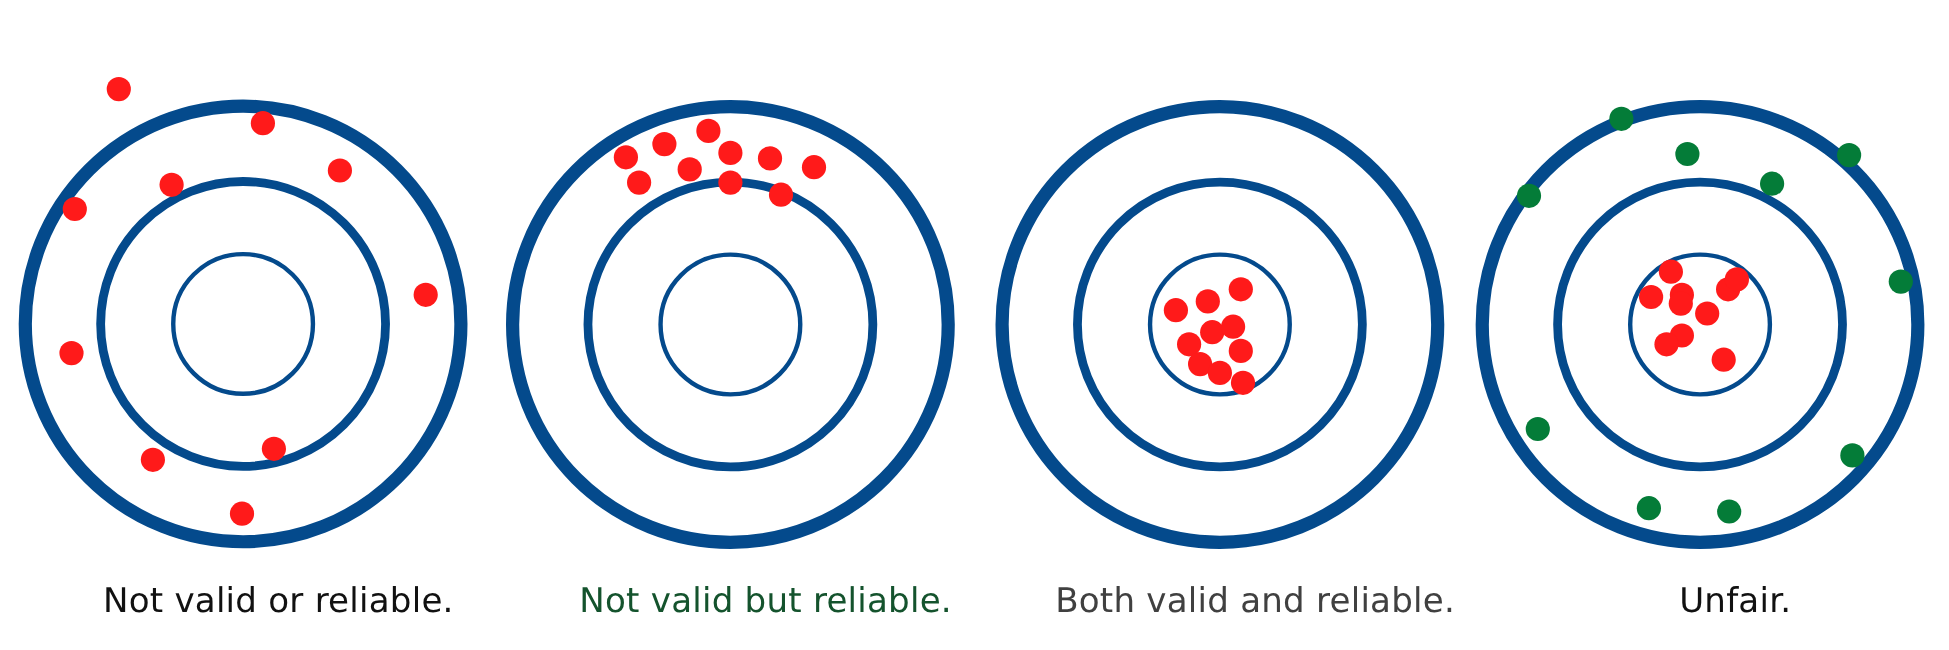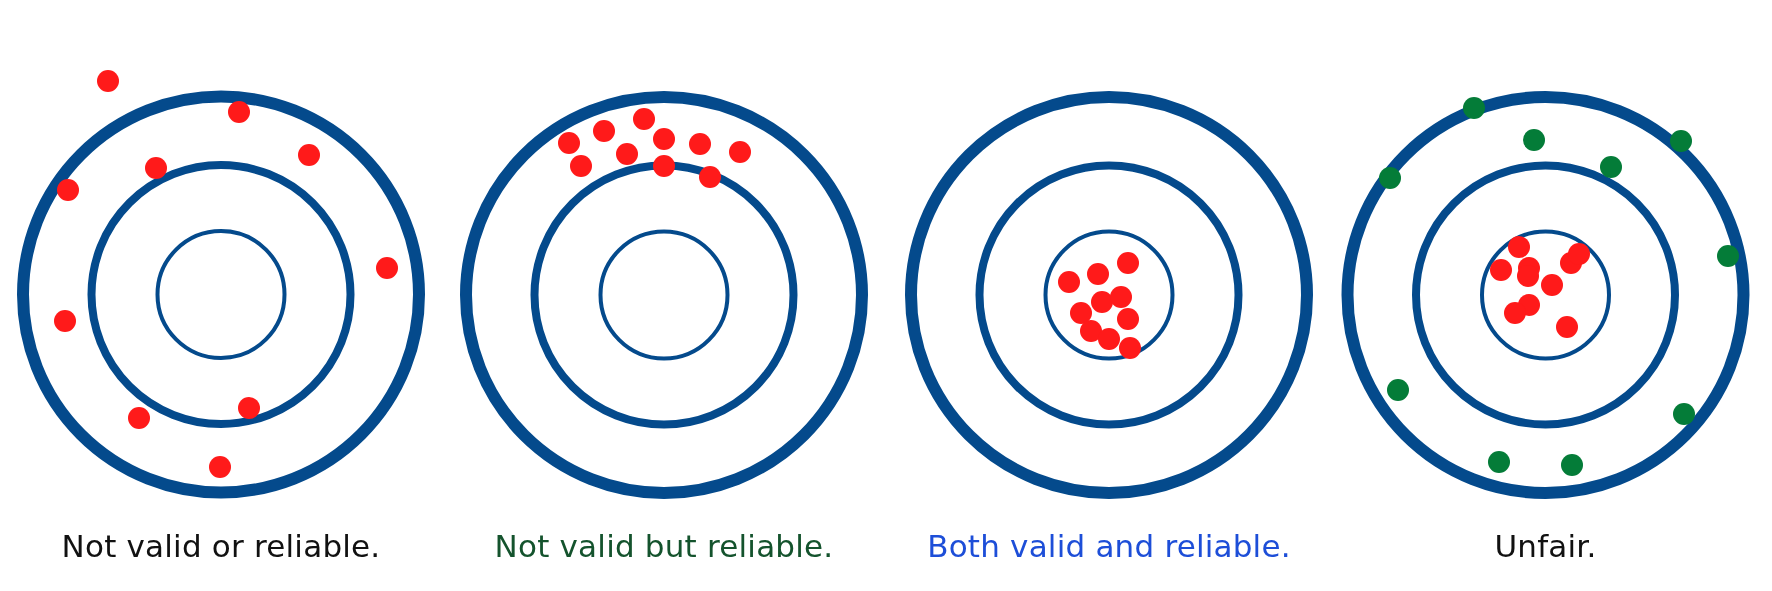--- a/index.html
+++ b/index.html
@@ -24,20 +24,21 @@
     .target-label {
       position: absolute;
       top: 526px;
       width: 440px;
       text-align: center;
       font-size: 31px;
       line-height: 40px;
       color: #111111;
       white-space: nowrap;
       letter-spacing: 0.2px;
+      padding-left: 32px;
     }
   </style>
 </head>
 <body>
 
 <svg id="canvas" xmlns="http://www.w3.org/2000/svg" width="1772" height="591" viewBox="0 0 1772 591">
   <g class="target-group">
       <circle cx="221" cy="294.5" r="198" fill="none" stroke="#044a8c" stroke-width="12"></circle>
       <circle cx="221" cy="294.5" r="129.5" fill="none" stroke="#044a8c" stroke-width="8"></circle>
       <circle cx="221" cy="294.5" r="63.5" fill="none" stroke="#044a8c" stroke-width="4"></circle>
@@ -104,14 +105,14 @@
       <circle cx="1728" cy="256" r="11" fill="#047c38"></circle>
       <circle cx="1398" cy="390" r="11" fill="#047c38"></circle>
       <circle cx="1684" cy="414" r="11" fill="#047c38"></circle>
       <circle cx="1499" cy="462" r="11" fill="#047c38"></circle>
       <circle cx="1572" cy="465" r="11" fill="#047c38"></circle>
     </g>
 </svg>
 
 <div class="target-label" style="left: 1px; color: rgb(17, 17, 17);">Not valid or reliable.</div>
 <div class="target-label" style="left: 444px; color: #14532d;">Not valid but reliable.</div>
-<div class="target-label" style="left: 889px; color: #1d4ed8;">Both valid and reliable.</div>
+<div class="target-label" style="left: 889px; color: #404040;">Both valid and reliable.</div>
 <div class="target-label" style="left: 1325.5px; color: rgb(17, 17, 17);">Unfair.</div>
 
 </body></html>

